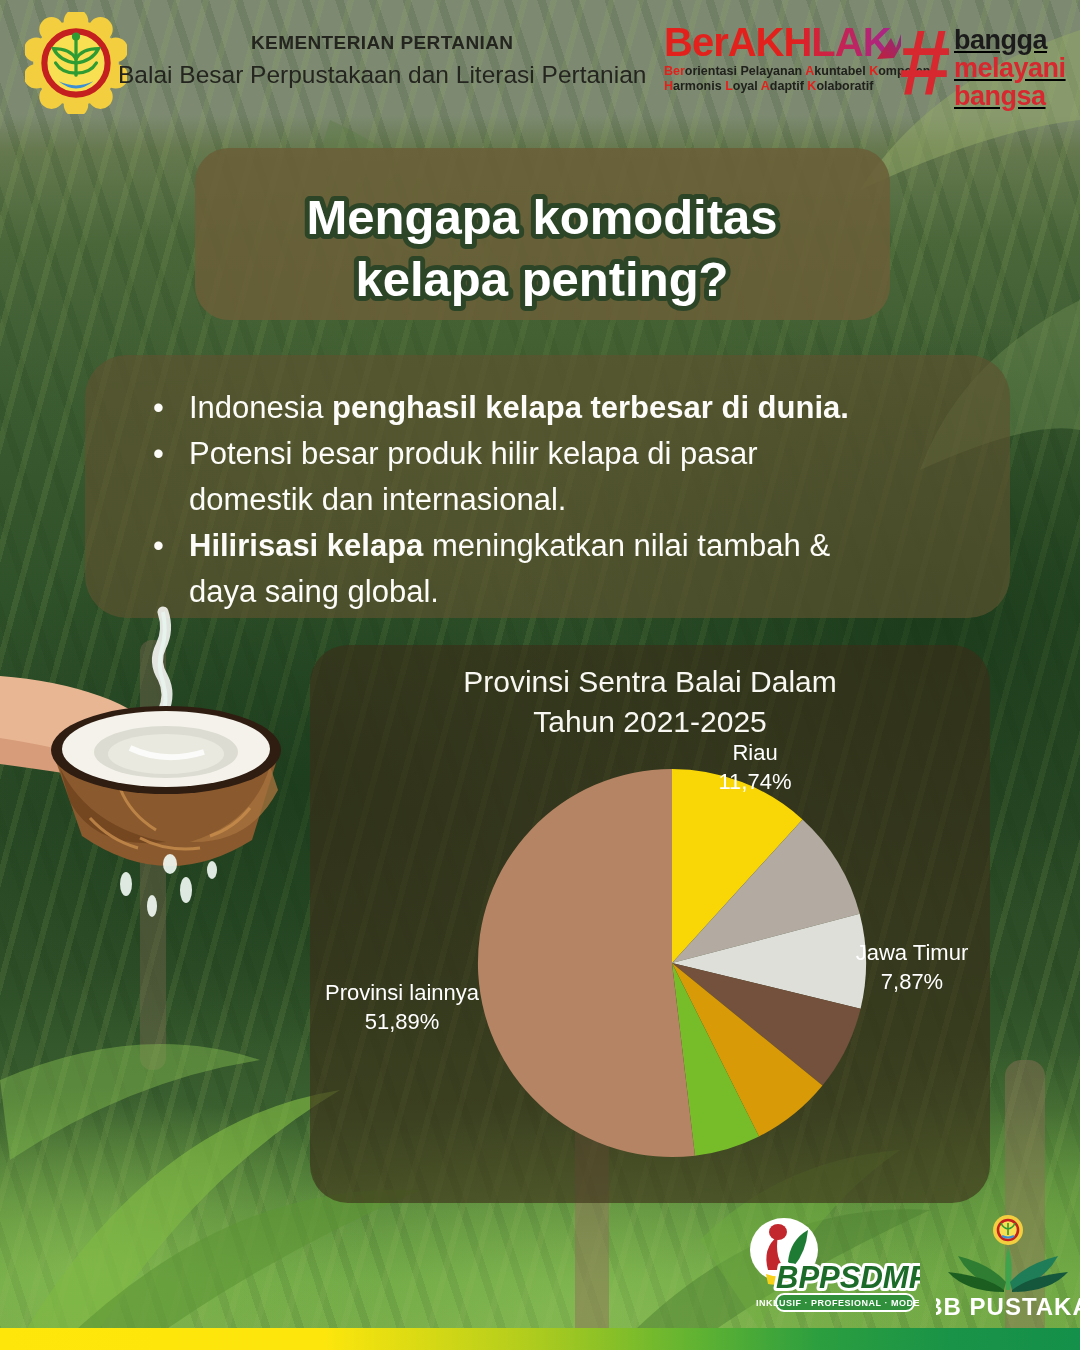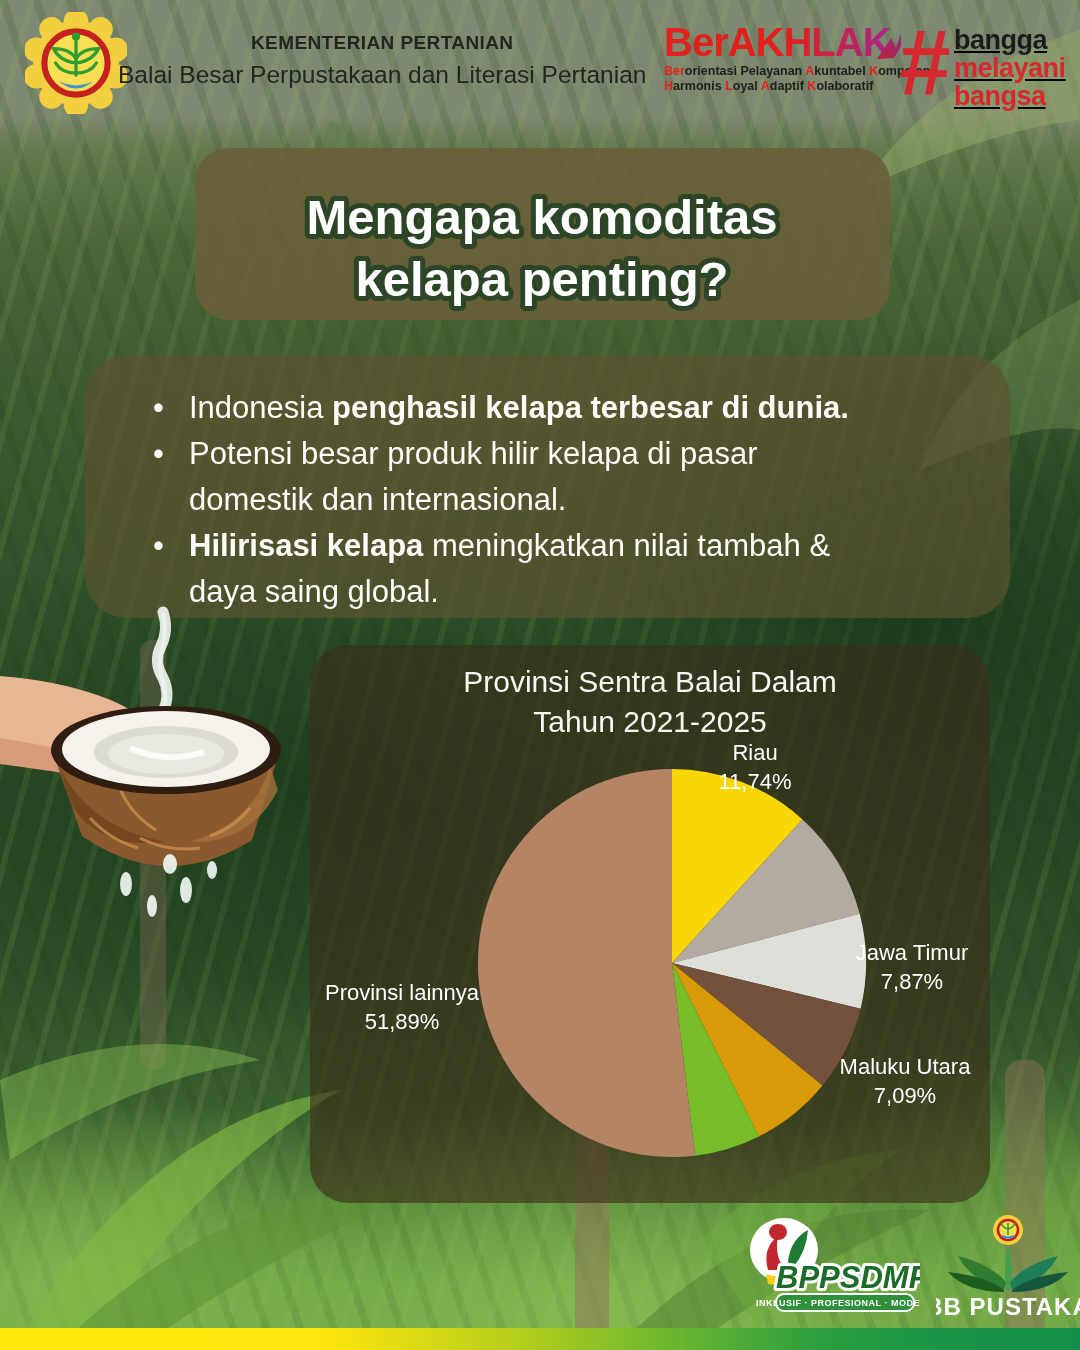--- a/index.html
+++ b/index.html
@@ -205,24 +205,20 @@
     </svg>
 
   <div class="pie-label lbl-riau">
     <div class="pl-name">Riau</div>
     <div class="pl-pct">11,74%</div>
   </div>
   <div class="pie-label lbl-jt">
     <div class="pl-name">Jawa Timur</div>
     <div class="pl-pct">7,87%</div>
   </div>
-  <div class="pie-label lbl-mu">
-    <div class="pl-name">Maluku Utara</div>
-    <div class="pl-pct">7,09%</div>
-  </div>
   <div class="pie-label lbl-lain">
     <div class="pl-name">Provinsi lainnya</div>
     <div class="pl-pct">51,89%</div>
   </div>
 
   <svg class="coconut-art" viewBox="0 0 360 432">
     <g>
       <path d="M163,14 q6,18 -2,34 q-8,16 2,32 q8,16 0,34 q-6,16 2,34" fill="none" stroke="#ffffff" stroke-width="11" opacity=".85" stroke-linecap="round"></path>
       <path d="M163,14 q4,20 -1,36 q-5,18 1,34 q5,18 0,34 q-4,16 1,30" fill="none" stroke="#e8f4ee" stroke-width="4" opacity=".9"></path>
     </g>

